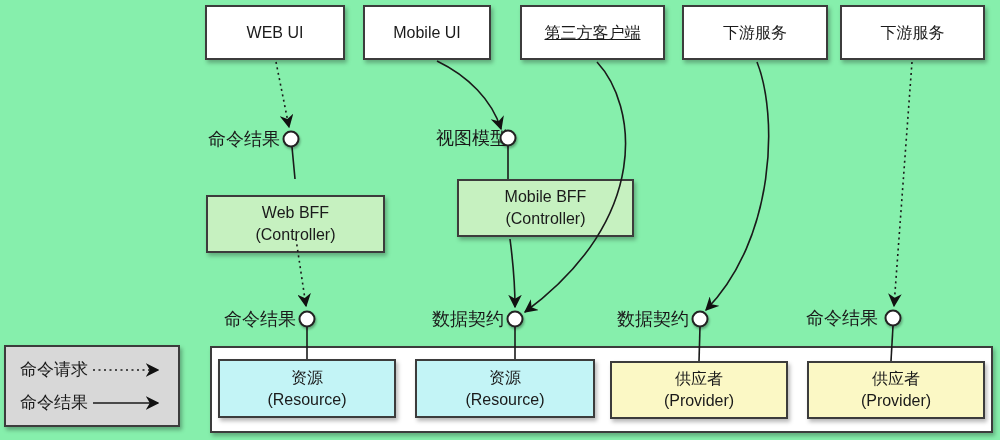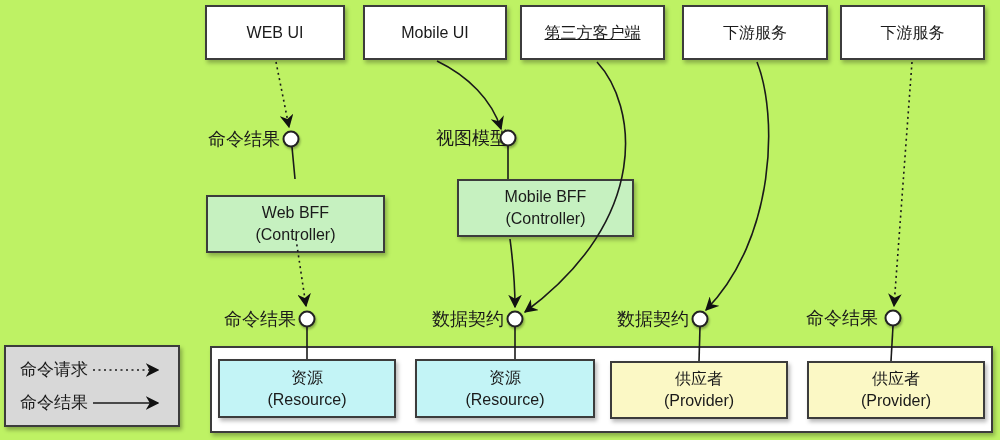--- a/index.html
+++ b/index.html
@@ -1,17 +1,17 @@
 <!DOCTYPE html>
 <html><head>
 <meta charset="utf-8">
 <style>
   html,body{margin:0;padding:0;background:#ffffff;}
   .stage{
-    position:relative;width:1000px;height:440px;background:#bef264;overflow:hidden;
+    position:relative;width:1000px;height:440px;background:#86efac;overflow:hidden;
     font-family:"Liberation Sans","DejaVu Sans",sans-serif;color:#1a1a1a;
   }
   .node{
     position:absolute;display:flex;flex-direction:column;align-items:center;justify-content:center;
     background:#ffffff;border:2px solid #3c3c3c;box-sizing:border-box;
     font-size:16px;line-height:1.35;text-align:center;
     box-shadow:2px 3px 4px rgba(0,0,0,0.28);
   }
   .node .t1,.node .t2{display:block;white-space:nowrap;}
   .frame{
@@ -36,21 +36,21 @@
   svg .port{fill:#ffffff;stroke:#222222;stroke-width:2;filter:drop-shadow(1px 2px 1px rgba(0,0,0,0.3));}
 </style>
 </head>
 <body>
 
 <div class="stage">
 
   <div class="node" style="left:205px;top:5px;width:140px;height:55px;">
     <span class="t1">WEB UI</span>
   </div>
-  <div class="node" style="left:363px;top:5px;width:144px;height:55px;">
+  <div class="node" style="left:363px;top:5px;width:128px;height:55px;">
     <span class="t1">Mobile UI</span>
   </div>
   <div class="node" style="left:520px;top:5px;width:145px;height:55px;text-decoration:underline;">
     <span class="t1">第三方客户端</span>
   </div>
   <div class="node" style="left:682px;top:5px;width:146px;height:55px;">
     <span class="t1">下游服务</span>
   </div>
   <div class="node" style="left:840px;top:5px;width:145px;height:55px;">
     <span class="t1">下游服务</span>

